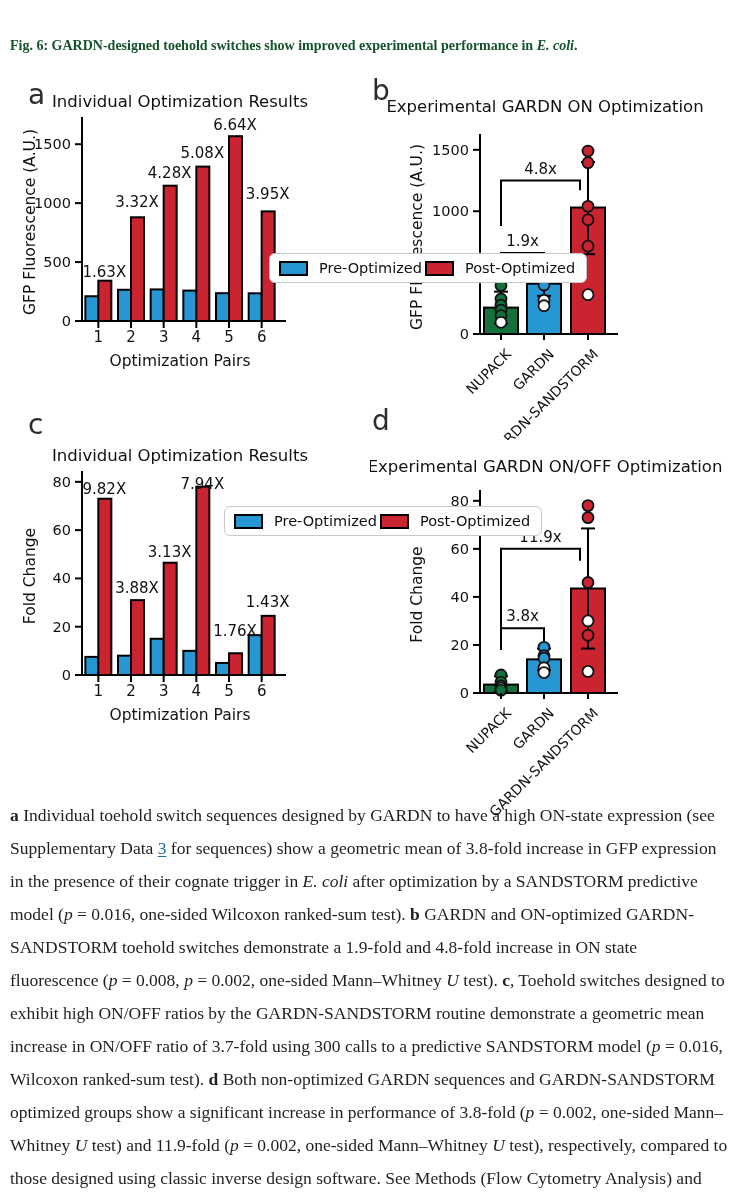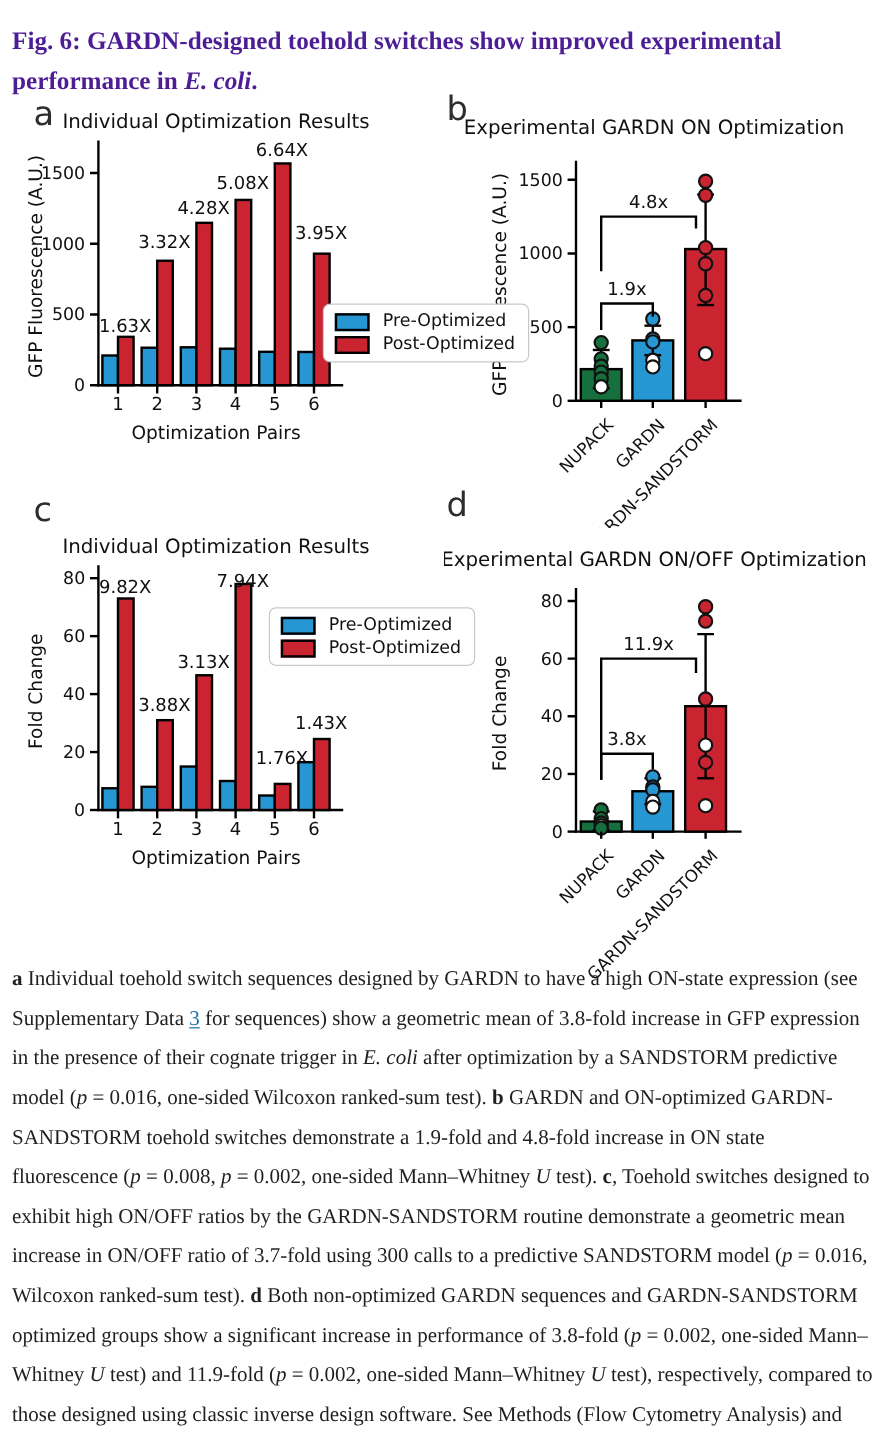--- a/index.html
+++ b/index.html
@@ -1,23 +1,23 @@
 <!DOCTYPE html>
 <html><head>
 <meta charset="utf-8">
 <style>
   html,body{margin:0;padding:0;background:#fff;}
   body{width:737px;height:1201px;font-family:"Liberation Serif",serif;color:#1f1f1f;}
   #page{position:relative;width:737px;height:1201px;background:#fff;overflow:hidden;}
-  #figure-title{position:absolute;left:10px;top:4px;width:722px;font-size:21px;font-weight:700;line-height:33px;color:#4c1d95;}
+  #figure-title{position:absolute;left:10px;top:20px;width:722px;font-size:14px;font-weight:700;line-height:33px;color:#14532d;}
   #figure-title i{font-style:italic;}
   .panel-letter{position:absolute;font-family:"DejaVu Sans","Liberation Sans",sans-serif;font-size:28px;color:#2d2d2d;}
   .chart{position:absolute;}
   .legend{position:absolute;background:#fff;border:1.5px solid #c9c9c9;border-radius:6px;
-          padding:6px 11px 6px 9px;display:flex;flex-direction:column;gap:3px;
+          padding:6px 11px 6px 9px;display:flex;gap:3px;
           font-family:"DejaVu Sans","Liberation Sans",sans-serif;font-size:14.5px;color:#111;}
   .legend-row{display:flex;align-items:center;gap:11px;white-space:nowrap;}
   .swatch{display:inline-block;width:25px;height:11px;border:2px solid #000;flex:0 0 auto;}
   #caption{position:absolute;left:10px;top:799px;width:719px;font-size:17.5px;line-height:33px;color:#1f1f1f;}
   .cap-bold{font-weight:700;}
   .cap-italic{font-style:italic;}
   .cap-link{text-decoration:underline;text-underline-offset:2px;}
   svg text{fill:#111;}
 </style>
 </head>

